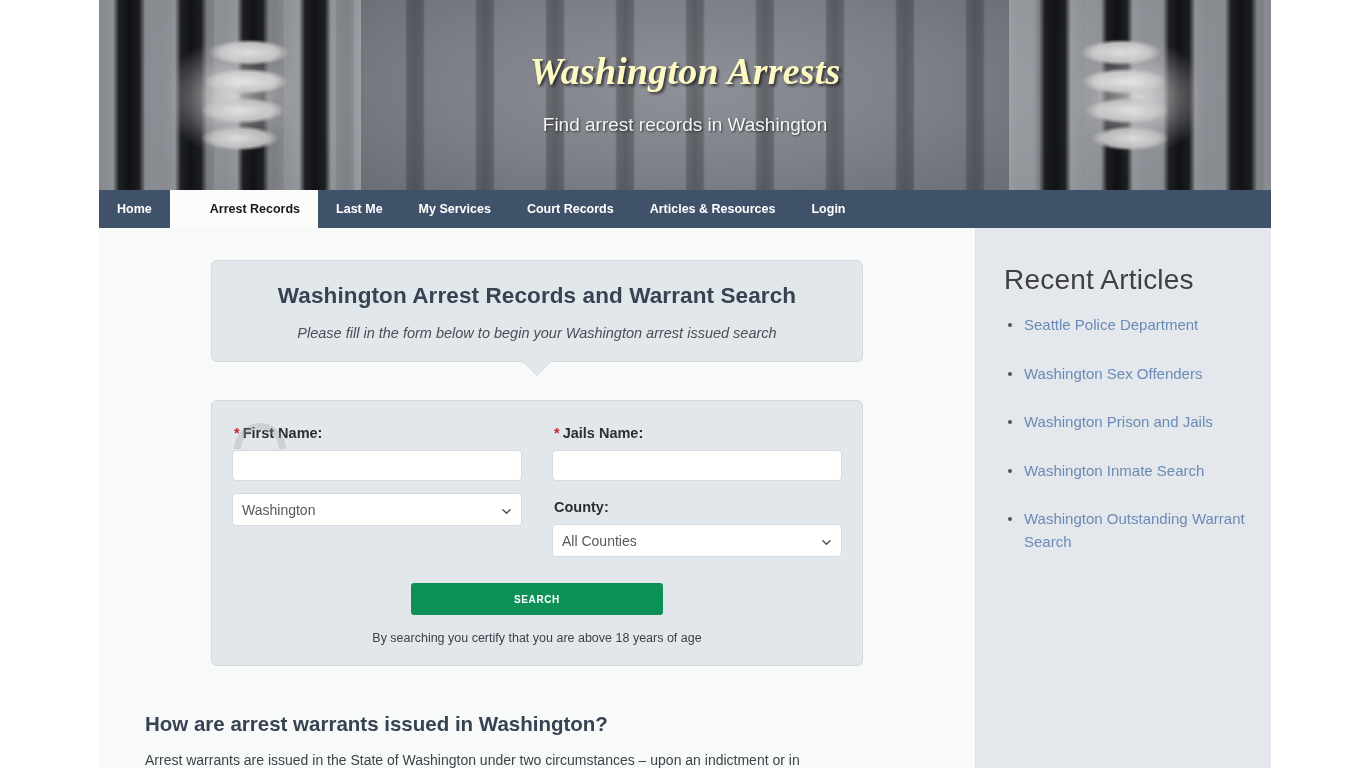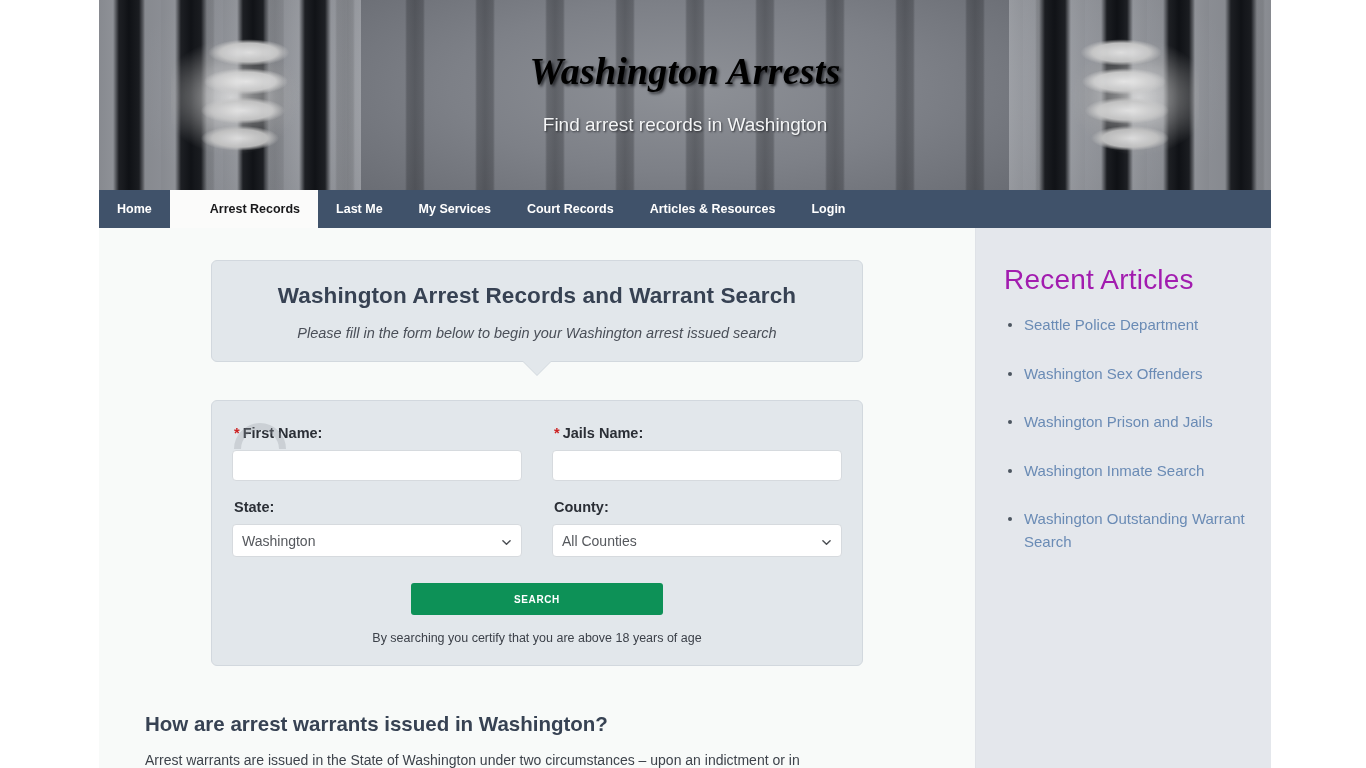--- a/index.html
+++ b/index.html
@@ -81,21 +81,21 @@
 
   .banner-text {
     position: absolute; left: 0; right: 0; top: 52px;
     text-align: center;
   }
   .site-title {
     margin: 0;
     font-family: "Liberation Serif", serif;
     font-style: italic; font-weight: bold;
     font-size: 38px; line-height: 1.0;
-    color: #000000;
+    color: #fef9c3;
     text-shadow: 2px 2px 3px rgba(20,22,26,.75);
     letter-spacing: .2px;
   }
   .site-tagline {
     margin: 24px 0 0 0;
     font-size: 19px; color: #f4f5f6;
     text-shadow: 1px 1px 2px rgba(20,22,26,.7);
   }
 
   
@@ -255,21 +255,21 @@
   .article p {
     margin: 14px 0 0 0;
     font-size: 14px; line-height: 1.55;
     color: #3e434b;
   }
 
   
   .sidebar h2 {
     margin: 8px 0 0 28px;
     font-size: 28px; font-weight: normal;
-    color: #a21caf;
+    color: #404040;
     letter-spacing: .2px;
   }
   .article-list {
     margin: 18px 0 0 0;
     padding: 0 18px 0 48px;
     list-style: none;
   }
   .article-list li {
     position: relative;
     margin-bottom: 26px;
@@ -342,21 +342,20 @@
                 <span class="req">*</span><span>Jails Name:</span>
               </label>
               <input class="text-input" type="text" placeholder="" style="">
             </div>
           </div>
 
           <div class="row-gap"></div>
 
           <div class="form-row">
             <div class="form-col">
-              <label class="field-label">State:</label>
               <div class="select-wrap">
                 <select class="select-input">
                   <option>Washington</option>
                 </select>
                 <svg class="select-chev" viewBox="0 0 10 10">
                   <path d="M1 3 L5 7 L9 3" fill="none" stroke="currentColor" stroke-width="1.6" stroke-linecap="round" stroke-linejoin="round"></path>
                 </svg>
               </div>
             </div>
             <div class="form-col">

